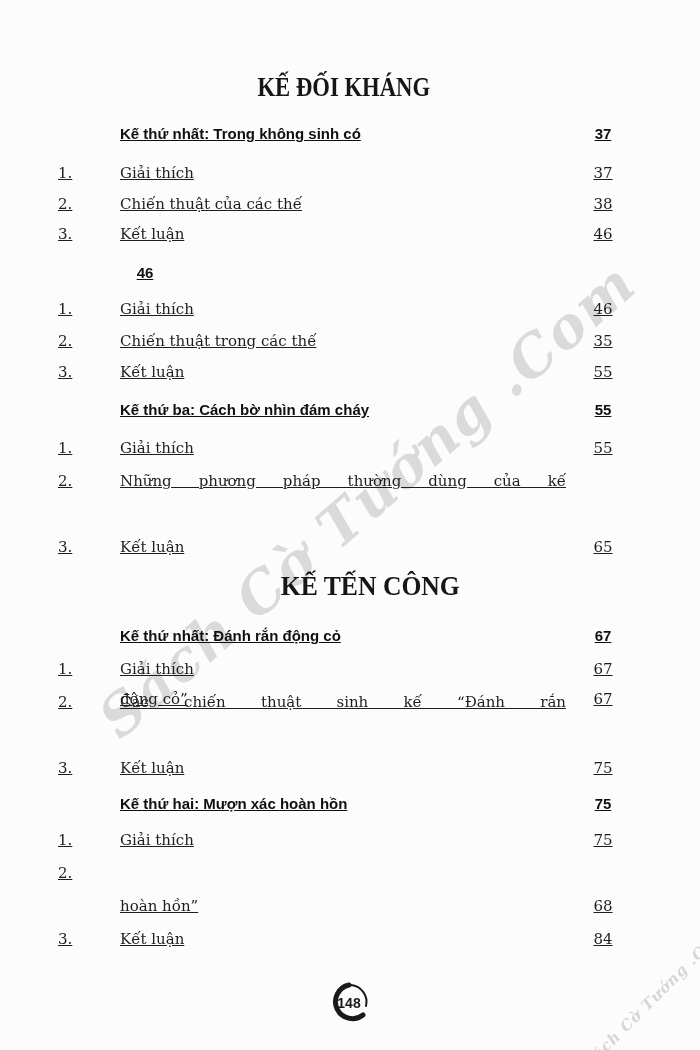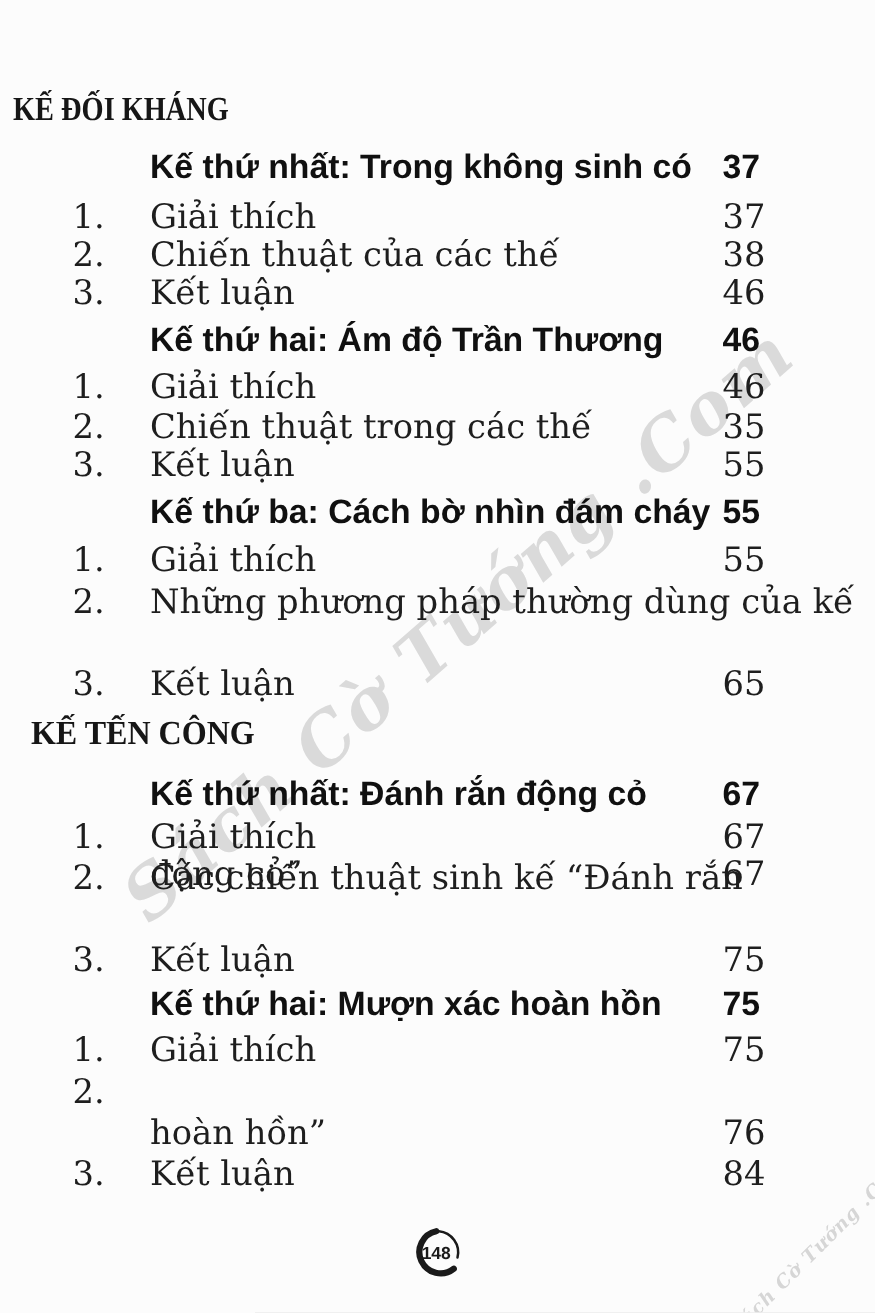--- a/index.html
+++ b/index.html
@@ -19,34 +19,34 @@
   .wm-corner{
     position:absolute;left:556px;top:976px;width:210px;height:30px;
     line-height:30px;white-space:nowrap;
     font-family:"DejaVu Serif",serif;font-style:italic;font-weight:bold;
     font-size:15px;letter-spacing:1px;color:#d6d6d6;
     transform:rotate(-45deg);
   }
   
   .title{
     position:absolute;left:0;width:700px;height:34px;line-height:34px;
-    text-align:left;font-family:"Liberation Serif",serif;
+    text-align:center;font-family:"Liberation Serif",serif;
     font-size:27px;font-weight:bold;color:#161616;white-space:nowrap;
   }
   .title .inner{display:inline-block;}
   .t1 .inner{transform:translateX(-6px) scaleX(0.84);}
   .t2 .inner{transform:translateX(20px) scaleX(0.95);}
   
   .row{
     position:absolute;left:58px;width:570px;height:33px;line-height:33px;
-    display:flex;font-size:27px;
+    display:flex;font-size:15px;text-decoration:underline;
   }
   .row .num{flex:none;width:62px;}
   .row .txt{flex:1;white-space:nowrap;}
-  .row .pg{flex:none;width:50px;text-align:left;}
+  .row .pg{flex:none;width:50px;text-align:center;}
   .row.heading,.row.cont{padding-left:62px;width:508px;}
   .row.heading{
     font-family:"Liberation Sans",sans-serif;font-weight:bold;color:#101010;
   }
   .row .just{flex:none;width:446px;text-align:justify;text-align-last:justify;}
   
   .footer-badge{position:absolute;left:325px;top:978px;width:48px;height:48px;}
   .footer-badge text{
     font-family:"Liberation Sans",sans-serif;font-weight:bold;font-size:14px;
     fill:#1a1a1a;
@@ -78,21 +78,20 @@
     <span class="txt">Chiến thuật của các thế</span>
     <span class="pg">38</span>
   </div>
   <div class="row" style="top:218px">
     <span class="num">3.</span>
     <span class="txt">Kết luận</span>
     <span class="pg">46</span>
   </div>
 
   <div class="row heading" style="top:256px">
-    <span class="txt">Kế thứ hai: Ám độ Trần Thương</span>
     <span class="pg">46</span>
   </div>
   <div class="row" style="top:293px">
     <span class="num">1.</span>
     <span class="txt">Giải thích</span>
     <span class="pg">46</span>
   </div>
   <div class="row" style="top:325px">
     <span class="num">2.</span>
     <span class="txt">Chiến thuật trong các thế</span>
@@ -157,21 +156,21 @@
   <div class="row" style="top:824px">
     <span class="num">1.</span>
     <span class="txt">Giải thích</span>
     <span class="pg">75</span>
   </div>
   <div class="row" style="top:857px">
     <span class="num">2.</span>
   </div>
   <div class="row cont" style="top:890px">
     <span class="txt">hoàn hồn”</span>
-    <span class="pg">76</span>
+    <span class="pg">68</span>
   </div>
   <div class="row" style="top:923px">
     <span class="num">3.</span>
     <span class="txt">Kết luận</span>
     <span class="pg">84</span>
   </div>
 
   <svg class="footer-badge" viewBox="0 0 48 48">
     <path d="M 24 7 A 17 17 0 1 0 38 37" fill="none" stroke="#1a1a1a" stroke-width="5" stroke-linecap="round"></path>
     <path d="M 26 7 A 17 17 0 0 1 41 28" fill="none" stroke="#1a1a1a" stroke-width="2" stroke-linecap="round"></path>

